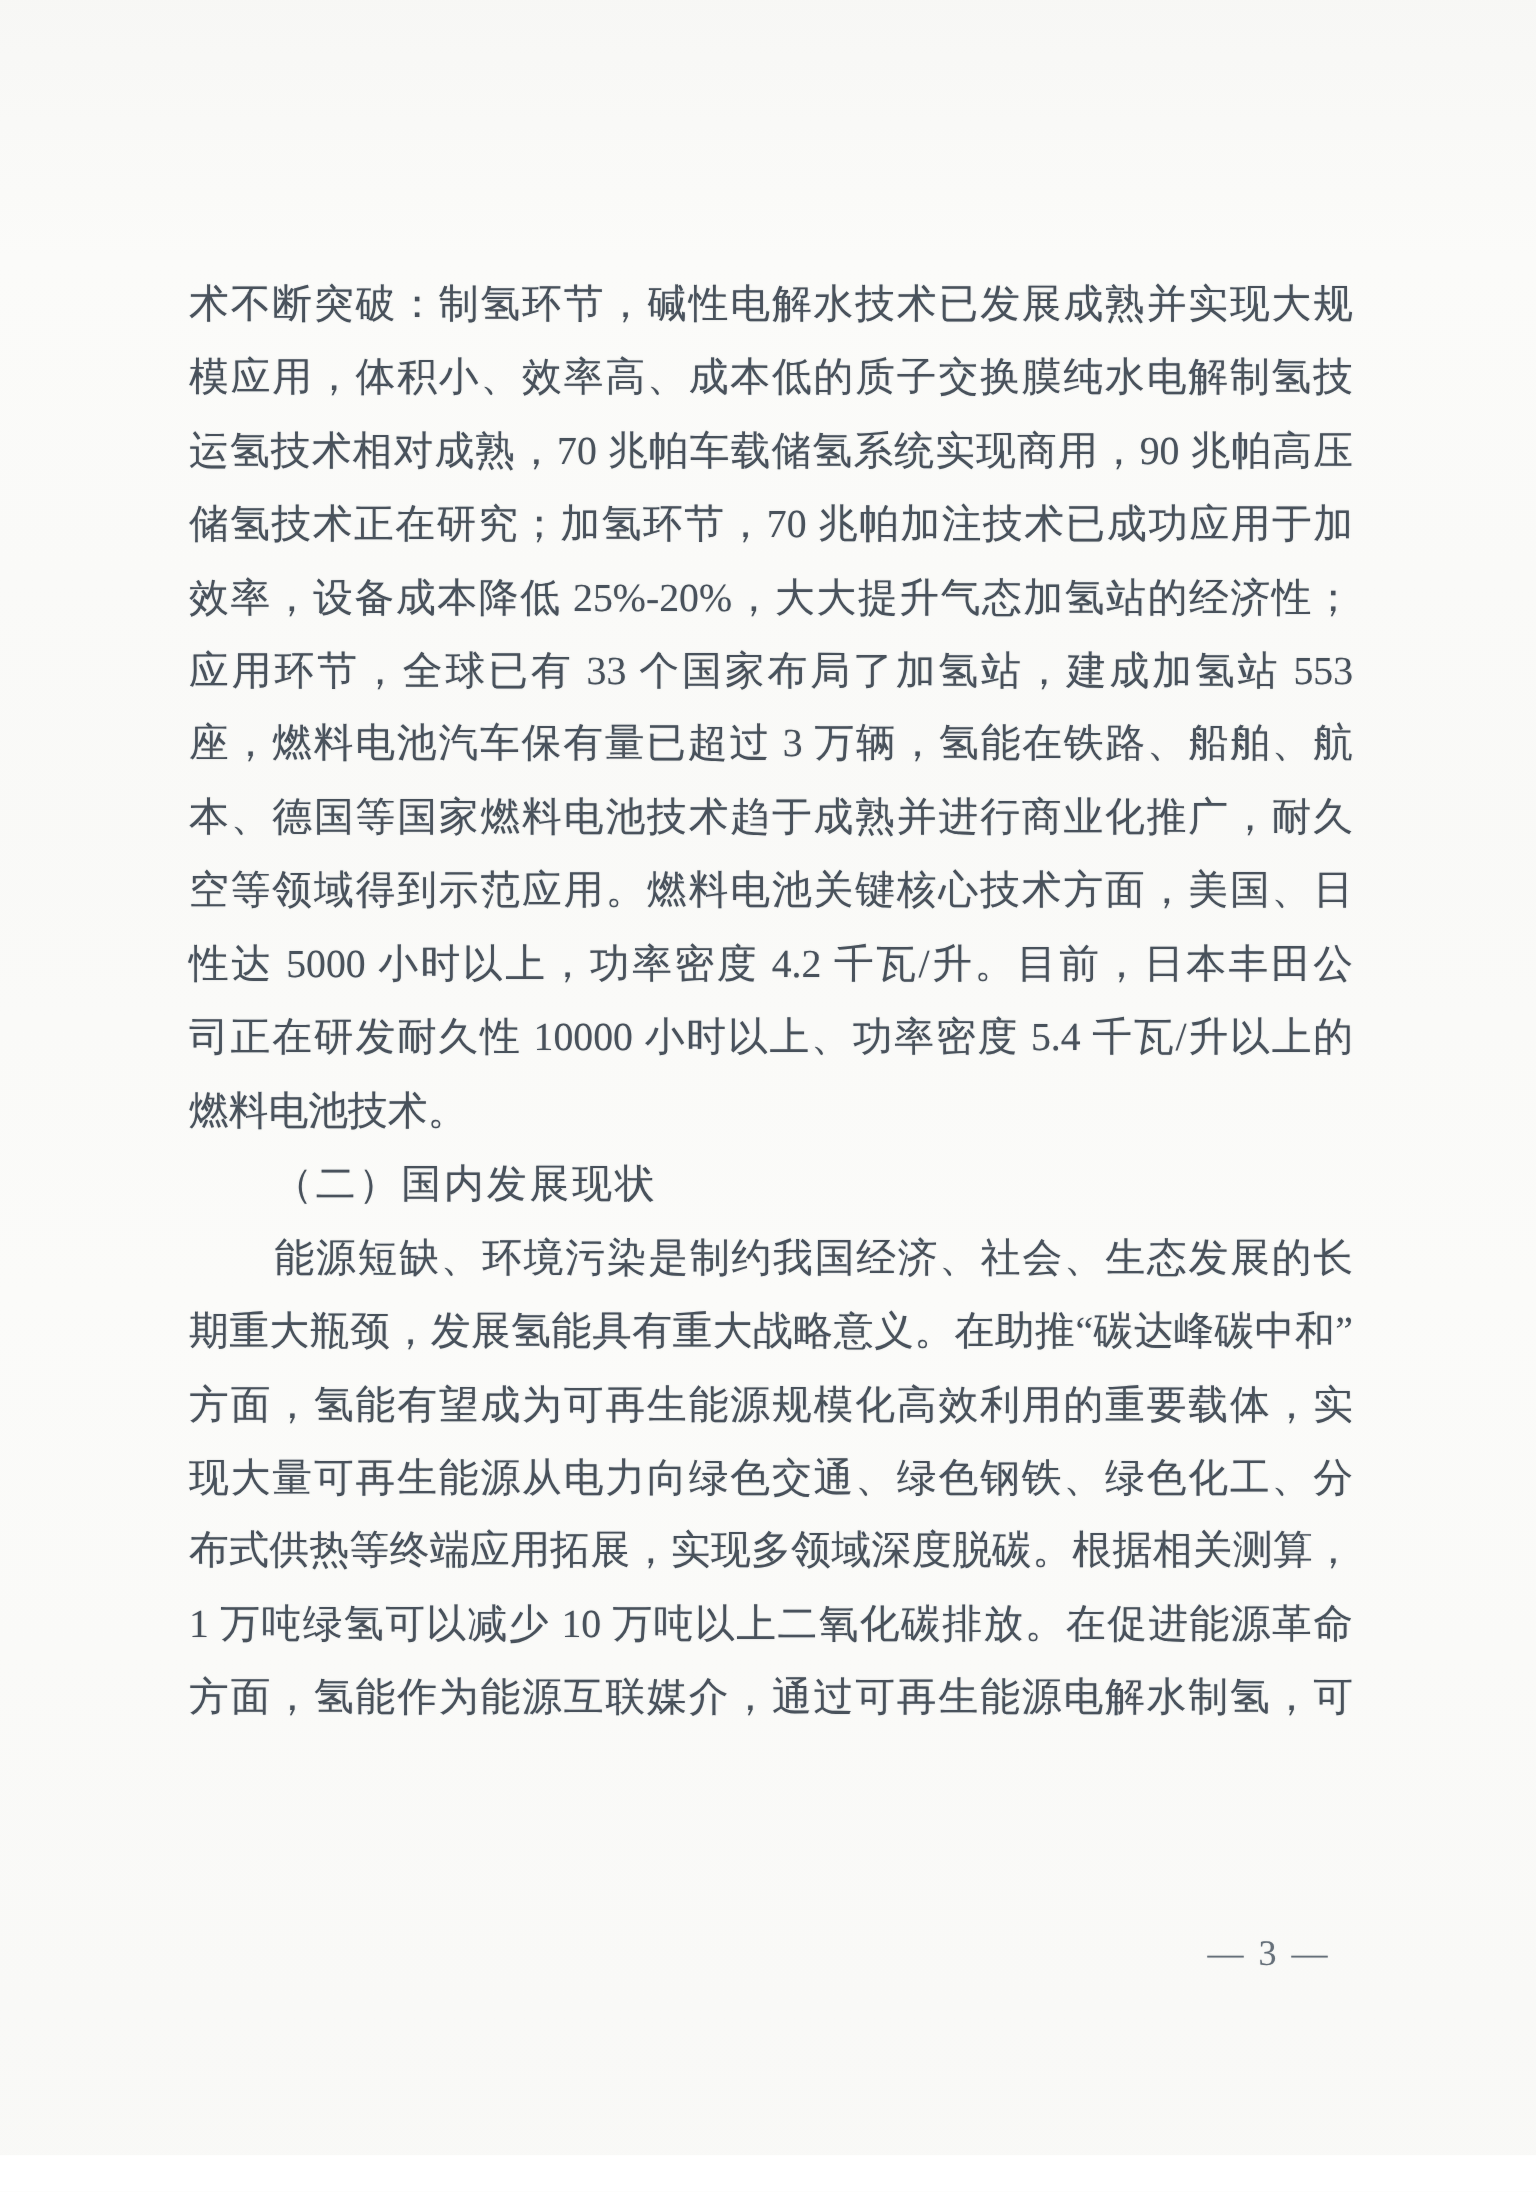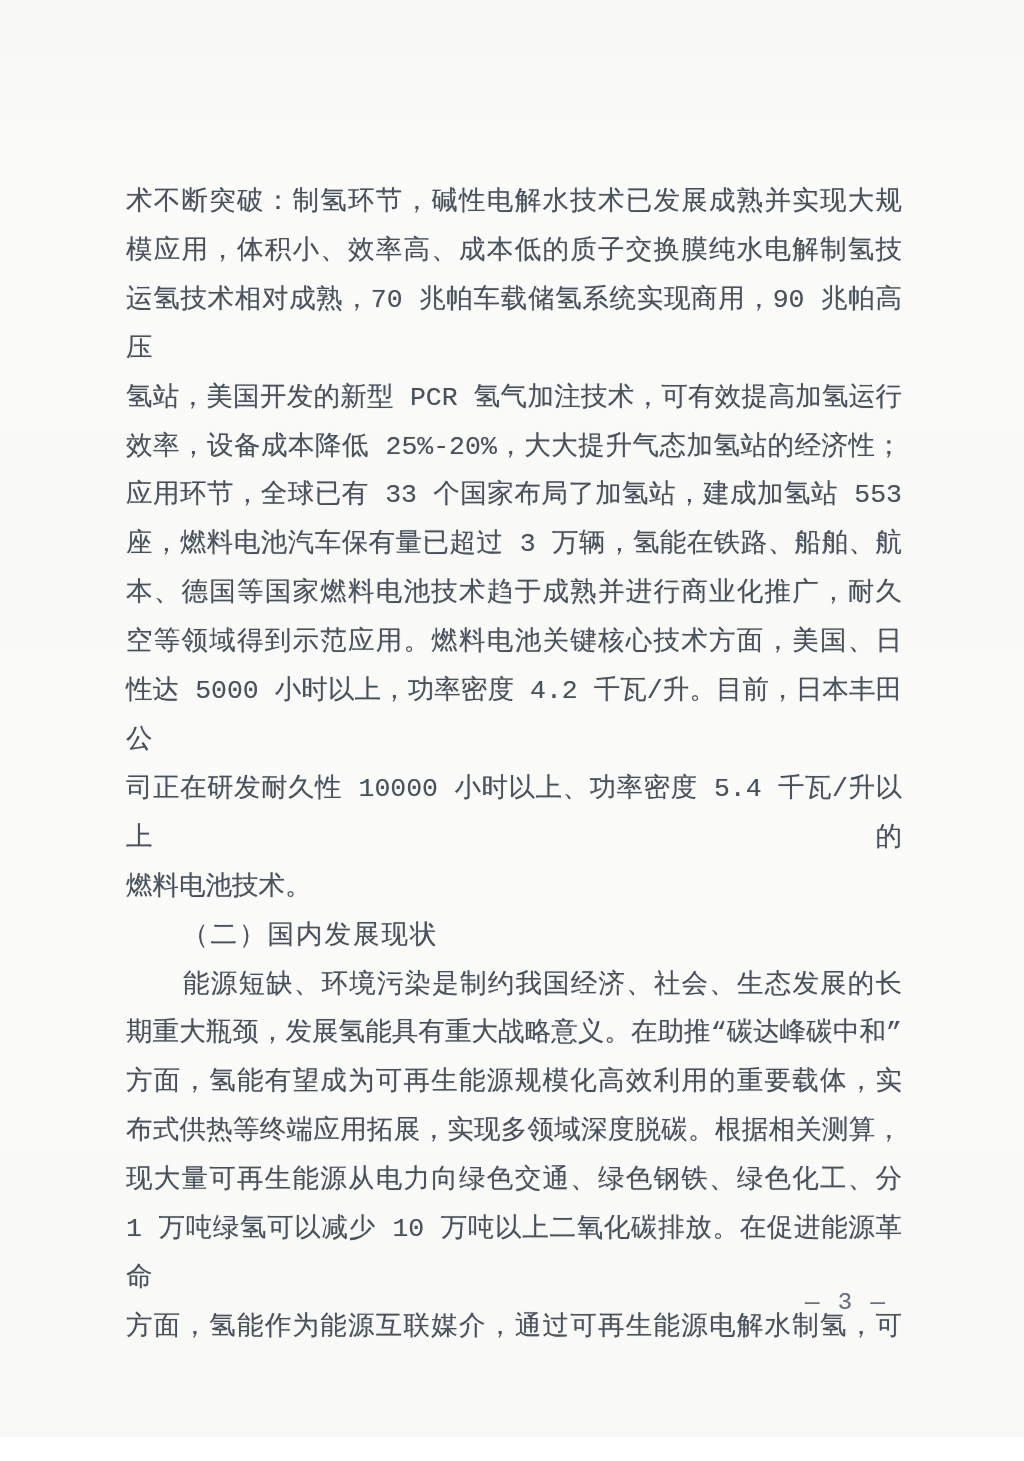--- a/index.html
+++ b/index.html
@@ -6,21 +6,21 @@
     margin: 0;
     padding: 0;
     background: #ffffff;
   }
   .page {
     position: relative;
     width: 1024px;
     height: 1437px;
     background: var(--paper, #fbfbf9);
     overflow: hidden;
-    font-family: Liberation Mono, monospace;
+    font-family: Liberation Serif, serif;
   }
   
   .page::before {
     content: "";
     position: absolute;
     inset: 0;
     background: linear-gradient(180deg,
       rgba(240,240,238,0.35) 0%,
       rgba(255,255,255,0) 12%,
       rgba(244,244,242,0.25) 38%,
@@ -70,37 +70,37 @@
 </head>
 <body>
 
 <div class="page">
 
   <div class="content">
 
     <div class="tline">术不断突破：制氢环节，碱性电解水技术已发展成熟并实现大规</div>
     <div class="tline">模应用，体积小、效率高、成本低的质子交换膜纯水电解制氢技</div>
     <div class="tline">运氢技术相对成熟，70 兆帕车载储氢系统实现商用，90 兆帕高压</div>
-    <div class="tline">氢站，美国开发的新型 PCR 氢气加注技术，可有效提高加氢运行</div>
+    <div class="tline">储氢技术正在研究；加氢环节，70 兆帕加注技术已成功应用于加</div>
     <div class="tline">效率，设备成本降低 25%-20%，大大提升气态加氢站的经济性；</div>
     <div class="tline">应用环节，全球已有 33 个国家布局了加氢站，建成加氢站 553</div>
     <div class="tline">座，燃料电池汽车保有量已超过 3 万辆，氢能在铁路、船舶、航</div>
     <div class="tline">本、德国等国家燃料电池技术趋于成熟并进行商业化推广，耐久</div>
     <div class="tline">空等领域得到示范应用。燃料电池关键核心技术方面，美国、日</div>
     <div class="tline">性达 5000 小时以上，功率密度 4.2 千瓦/升。目前，日本丰田公</div>
     <div class="tline">司正在研发耐久性 10000 小时以上、功率密度 5.4 千瓦/升以上的</div>
     <div class="tline para-end">燃料电池技术。</div>
 
     <div class="tline heading">（二）国内发展现状</div>
 
     <div class="tline indent">能源短缺、环境污染是制约我国经济、社会、生态发展的长</div>
     <div class="tline">期重大瓶颈，发展氢能具有重大战略意义。在助推“碳达峰碳中和”</div>
     <div class="tline">方面，氢能有望成为可再生能源规模化高效利用的重要载体，实</div>
+    <div class="tline">现大量可再生能源从电力向绿色交通、绿色钢铁、绿色化工、分</div>
     <div class="tline">布式供热等终端应用拓展，实现多领域深度脱碳。根据相关测算，</div>
-    <div class="tline">现大量可再生能源从电力向绿色交通、绿色钢铁、绿色化工、分</div>
     <div class="tline">1 万吨绿氢可以减少 10 万吨以上二氧化碳排放。在促进能源革命</div>
     <div class="tline">方面，氢能作为能源互联媒介，通过可再生能源电解水制氢，可</div>
 
   </div>
 
   <div class="footer">— 3 —</div>
 
 </div>
 
 </body></html>

